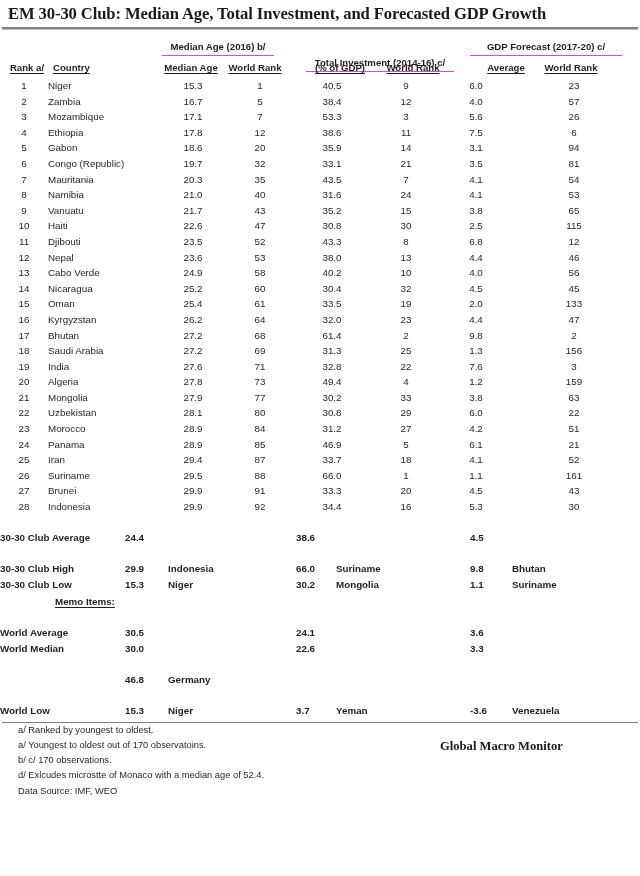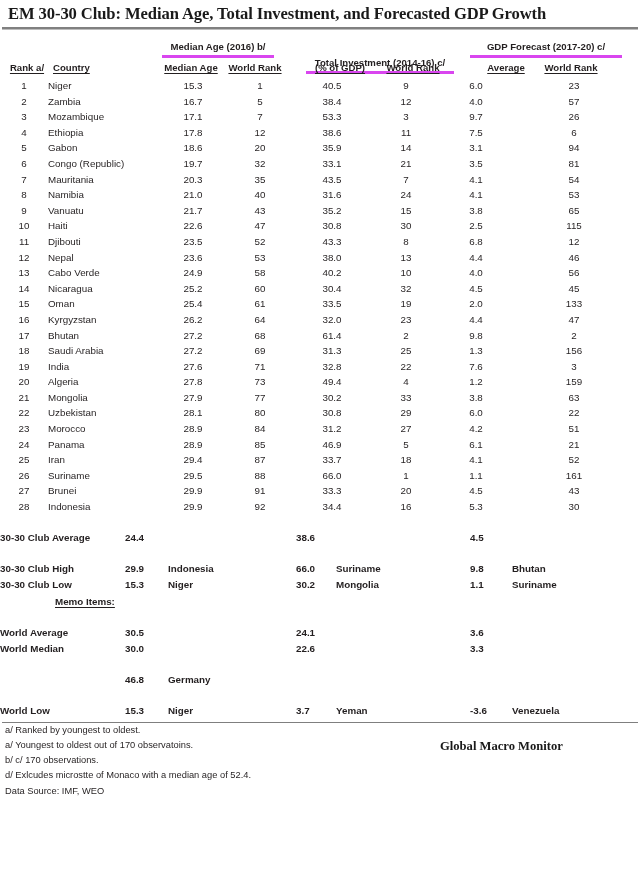--- a/index.html
+++ b/index.html
@@ -47,21 +47,21 @@
     height: 48px;
   }
   .grp {
     position: absolute;
     font-size: 9.6px;
     font-weight: bold;
     color: #231f20;
     text-align: center;
     white-space: nowrap;
     padding-bottom: 2px;
-    border-bottom: 3px solid #d946ef;
+    border-bottom: 1px solid #d946ef;
     line-height: 13px;
   }
   .grp-median { left: 162px; top: 10px; width: 112px; }
   .grp-inv    { left: 306px; top: 26px; width: 148px; }
   .grp-gdp    { left: 470px; top: 10px; width: 152px; }
 
   .colhead {
     position: absolute;
     top: 32px;
     font-size: 9.6px;
@@ -154,21 +154,21 @@
     margin: 0 2px 0 2px;
   }
   .footer {
     position: relative;
     padding-top: 3px;
   }
   .fn {
     font-size: 9.3px;
     color: #231f20;
     line-height: 15.2px;
-    padding-left: 5px;
+    padding-left: 18px;
     white-space: nowrap;
   }
   .brand {
     position: absolute;
     left: 440px;
     top: 20px;
     font-family: "Liberation Serif", serif;
     font-weight: bold;
     font-size: 12.6px;
     color: #1a1a1a;
@@ -230,21 +230,21 @@
           <td class="num">4.0</td>
           <td class="num">57</td>
         </tr>
         <tr>
           <td class="rank">3</td>
           <td class="country">Mozambique</td>
           <td class="num">17.1</td>
           <td class="num">7</td>
           <td class="num-inv">53.3</td>
           <td class="num">3</td>
-          <td class="num">9.7</td>
+          <td class="num">5.6</td>
           <td class="num">26</td>
         </tr>
         <tr>
           <td class="rank">4</td>
           <td class="country">Ethiopia</td>
           <td class="num">17.8</td>
           <td class="num">12</td>
           <td class="num-inv">38.6</td>
           <td class="num">11</td>
           <td class="num">7.5</td>

